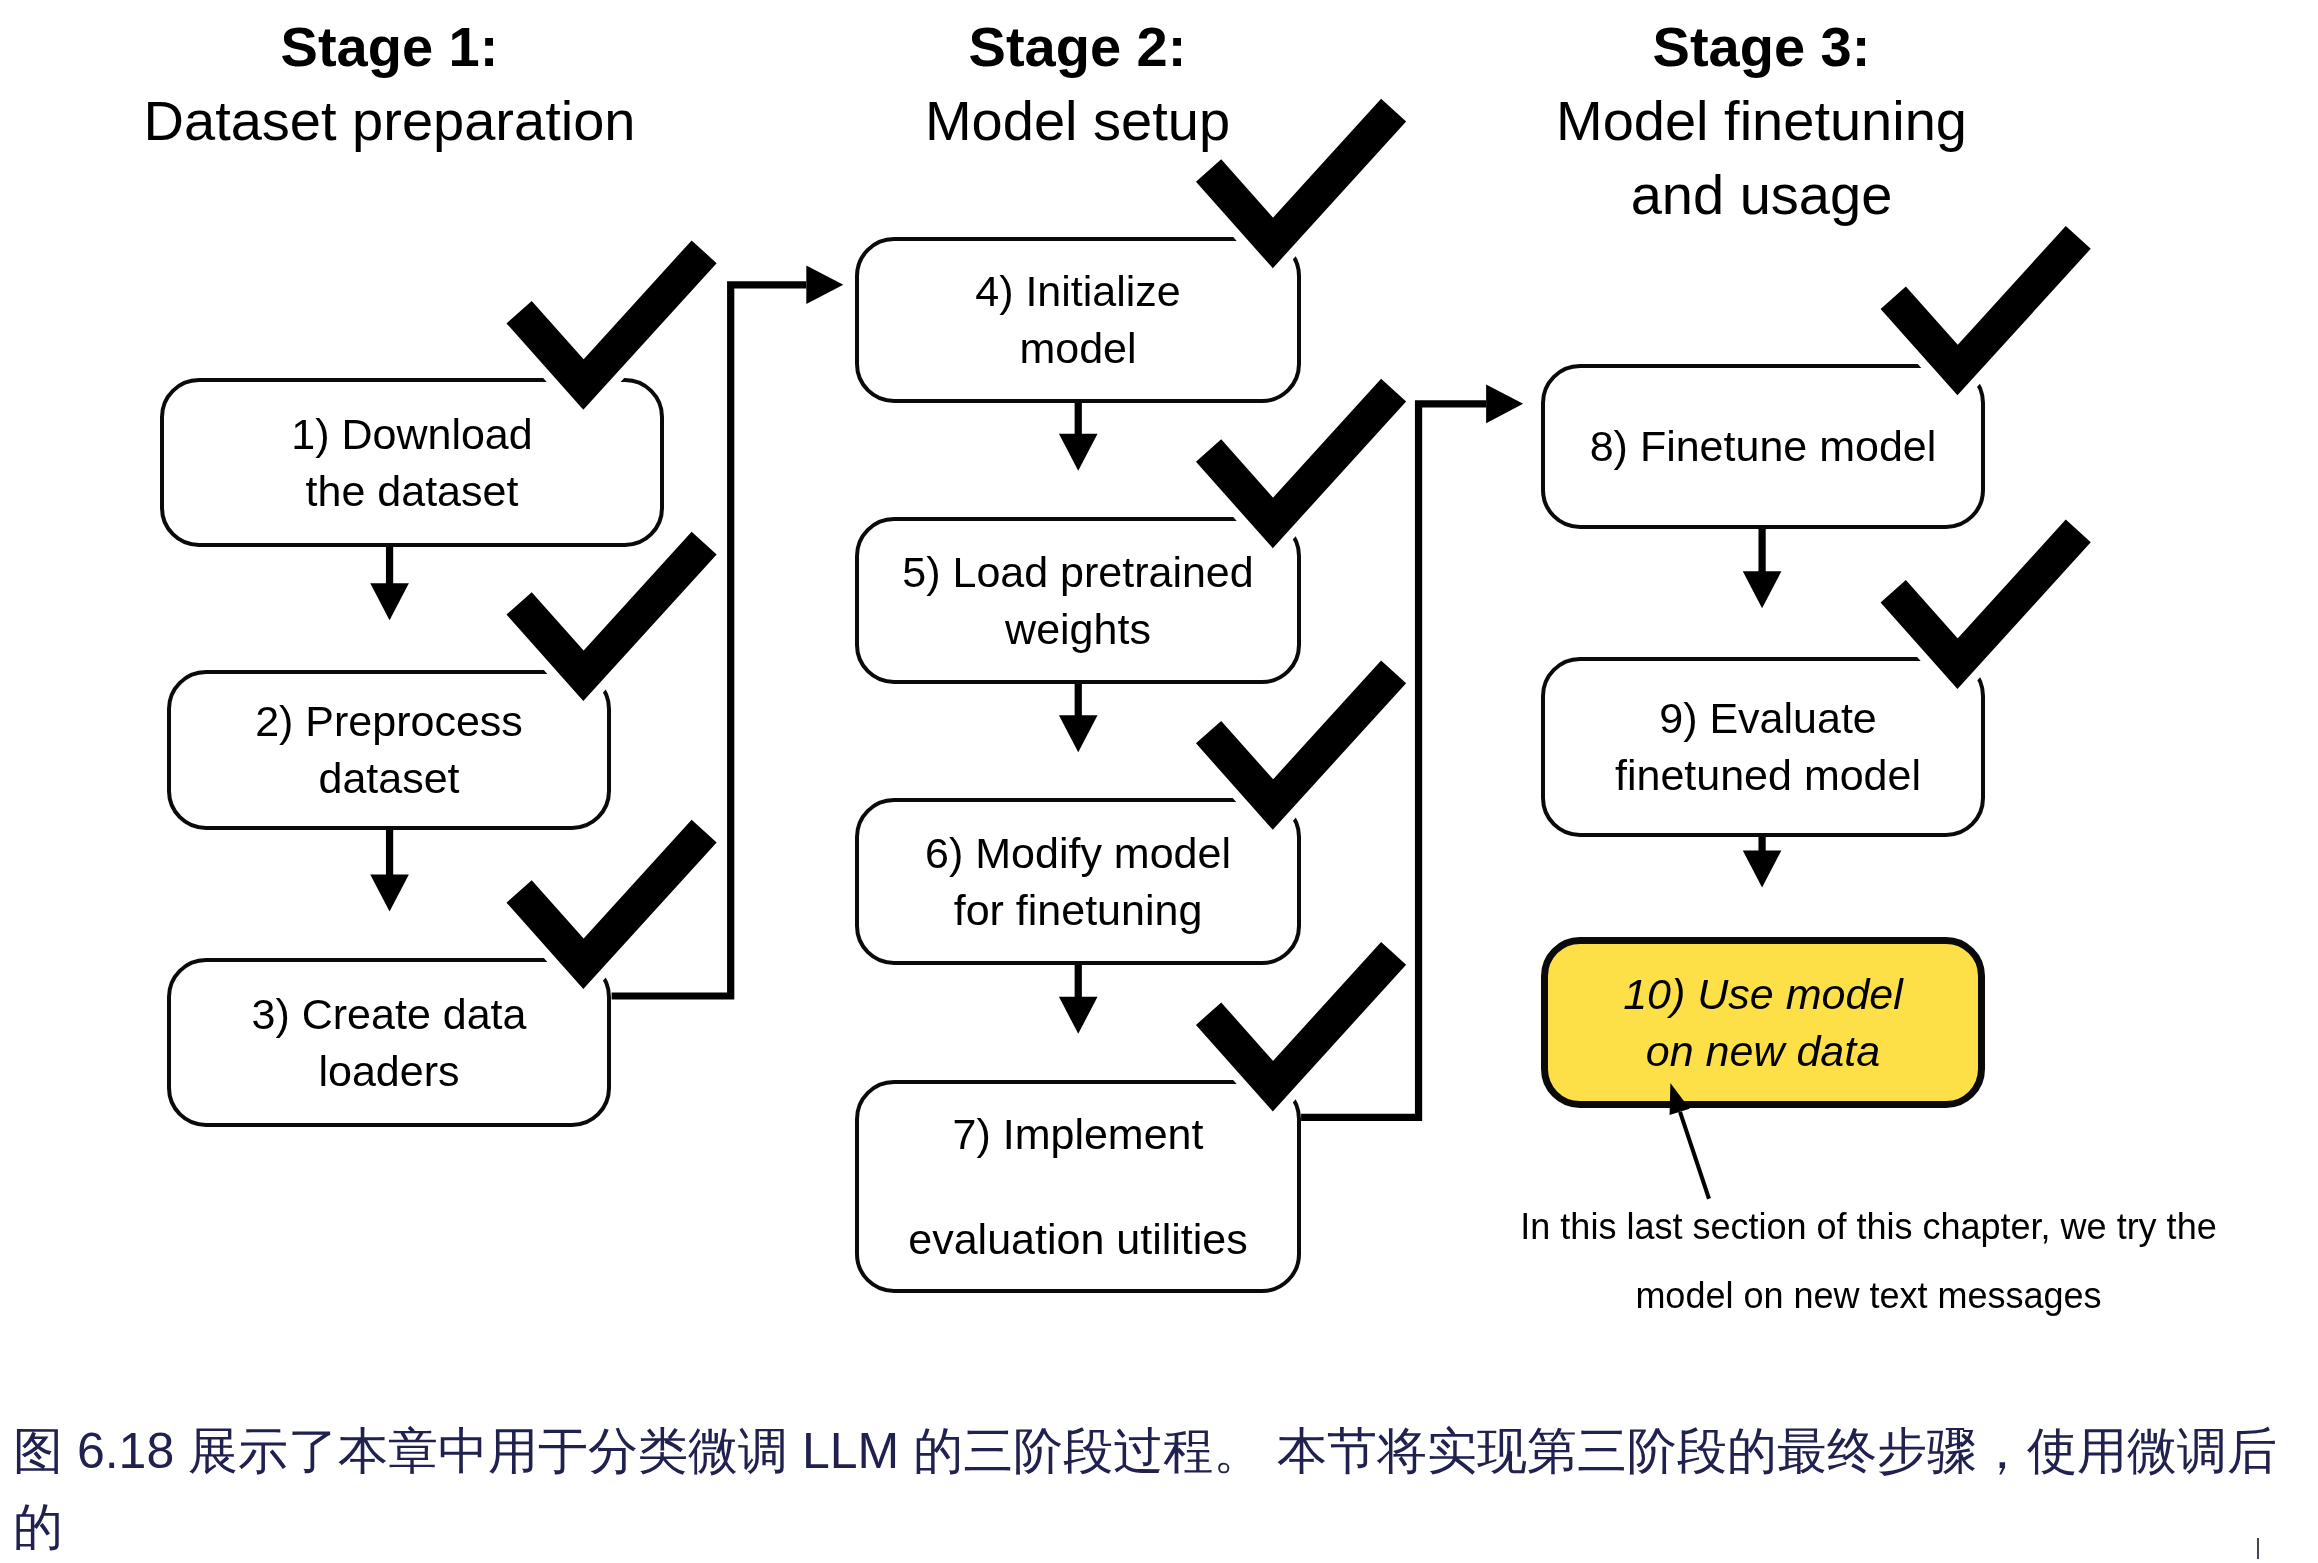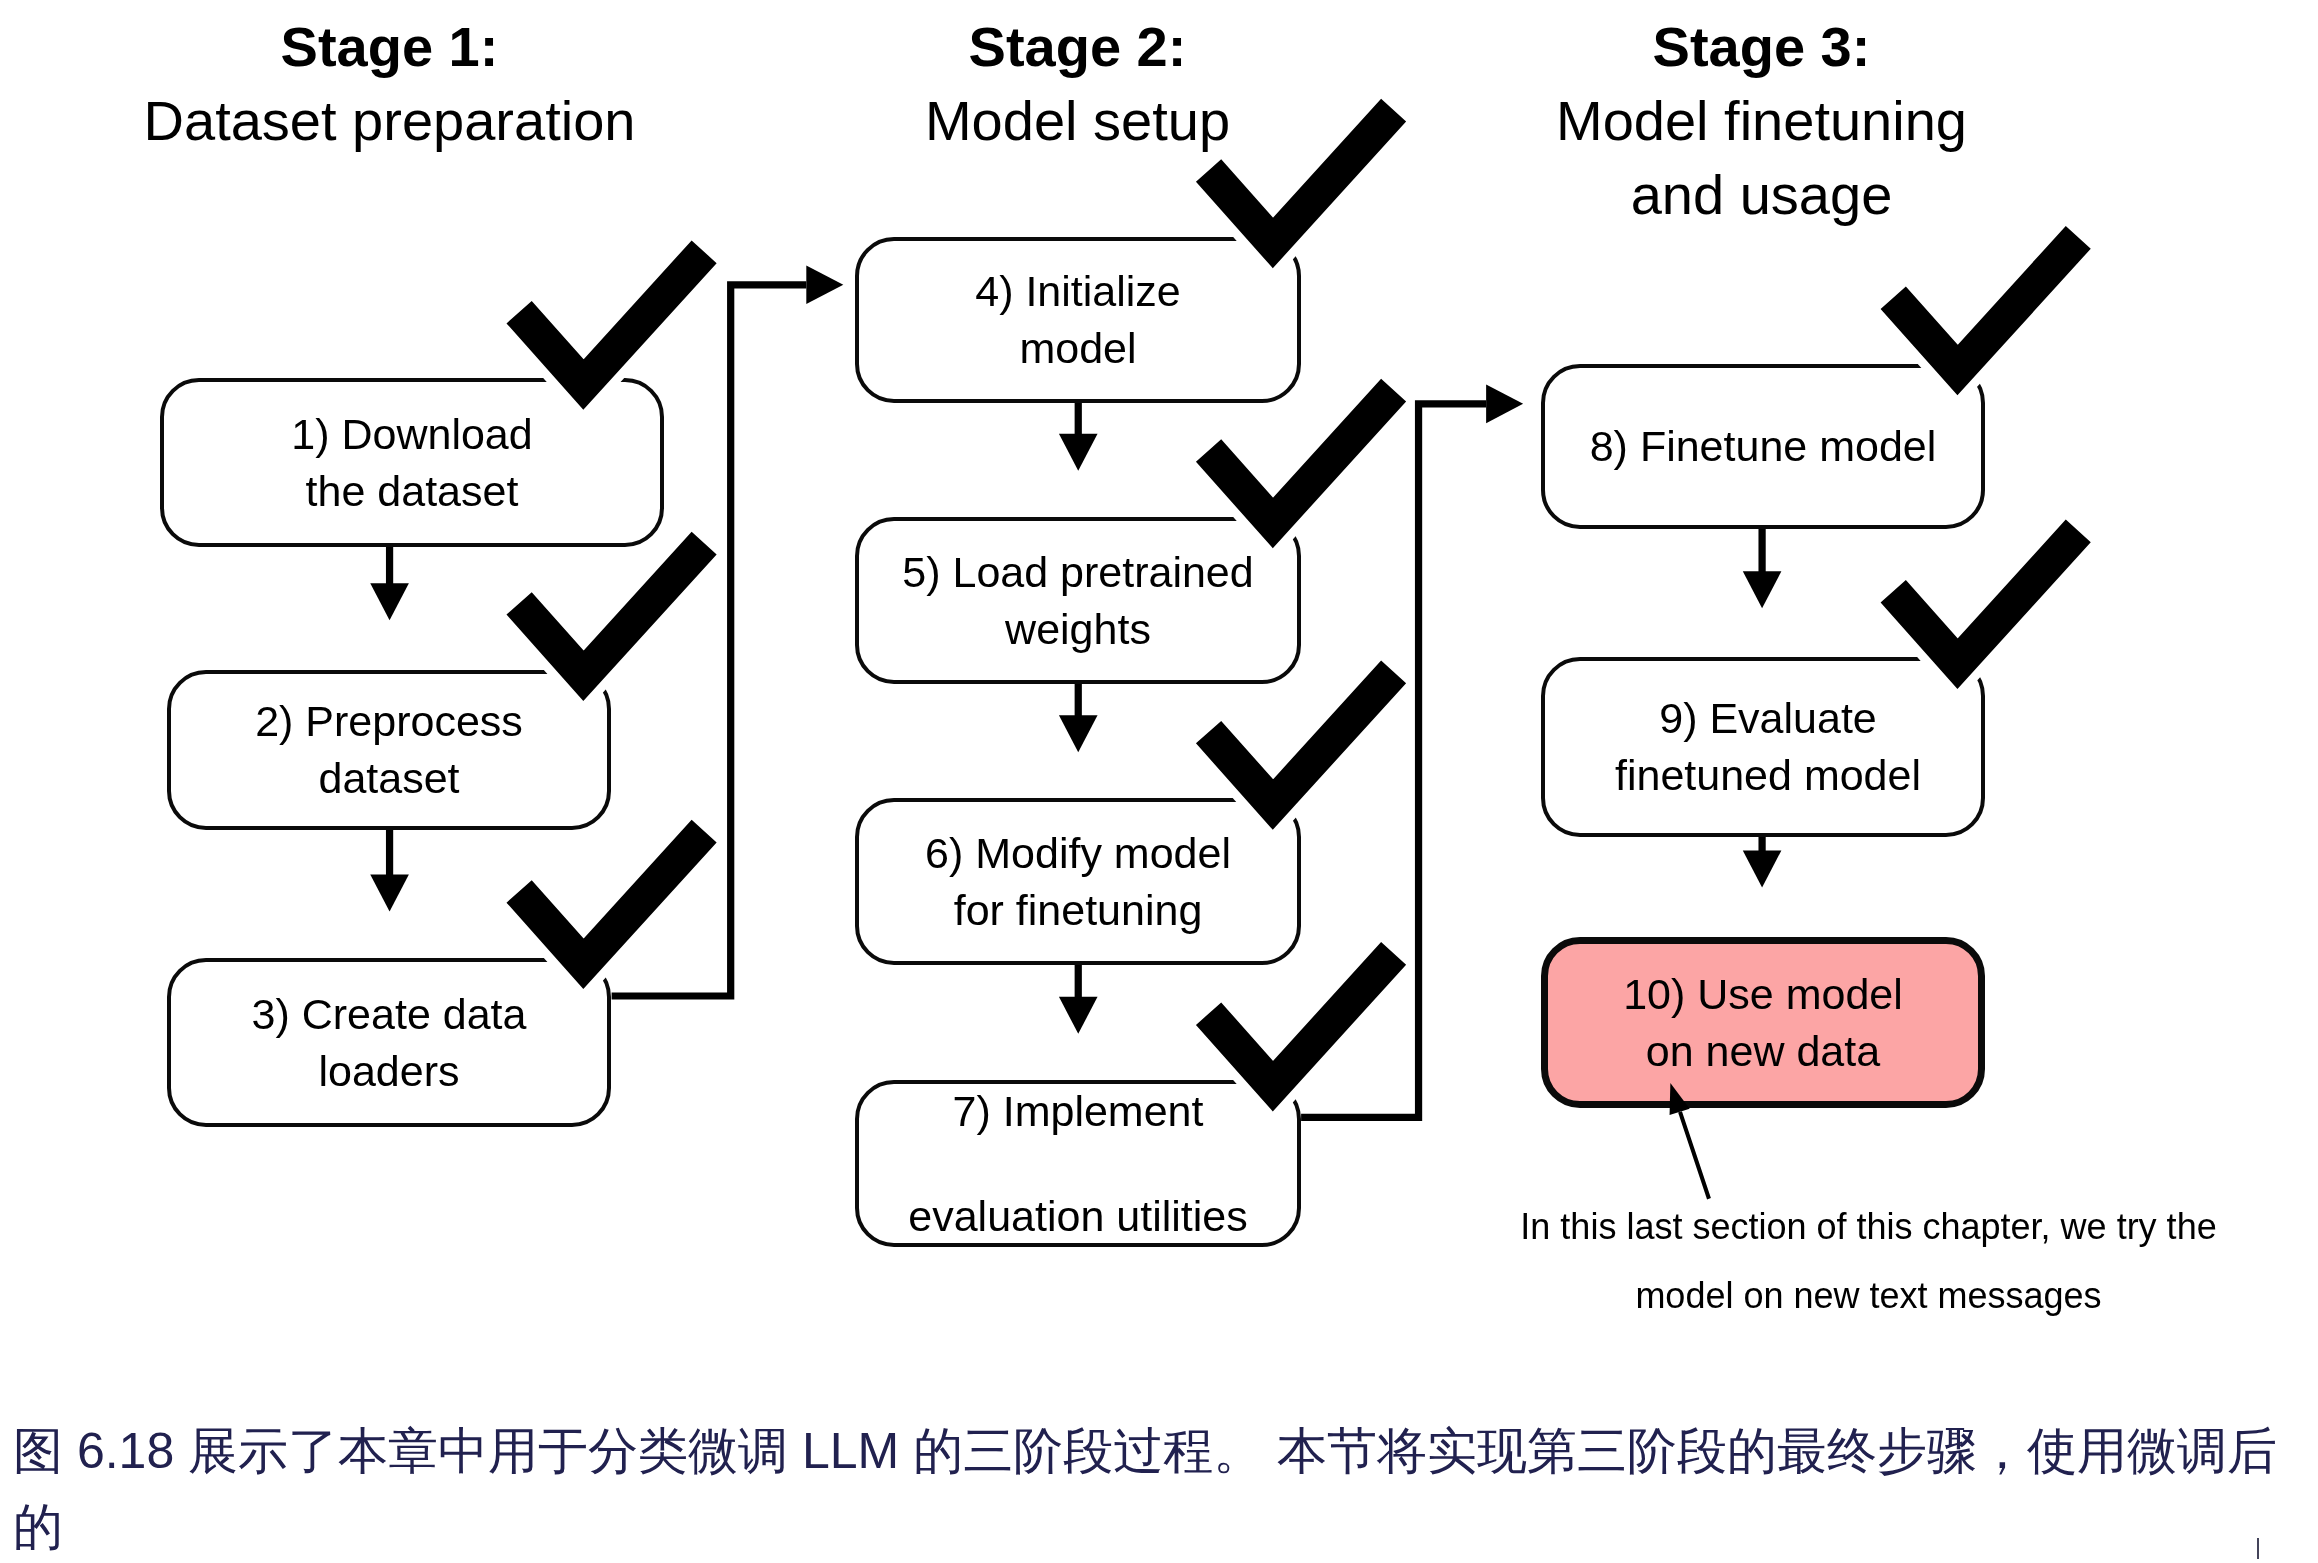--- a/index.html
+++ b/index.html
@@ -16,21 +16,21 @@
     position:absolute;box-sizing:border-box;background:#fff;border:4.8px solid #0a0a0a;border-radius:39px;
     display:flex;flex-direction:column;justify-content:center;align-items:center;text-align:center;
     font-size:43px;line-height:57px;z-index:1;margin-top:46px;
   }
   .b1{left:160px;top:332px;width:504px;height:169px;}
   .b2{left:167px;top:624px;width:444px;height:160px;}
   .b3{left:167px;top:912px;width:444px;height:169px;}
   .b4{left:855px;top:191px;width:446px;height:166px;}
   .b5{left:855px;top:471px;width:446px;height:167px;}
   .b6{left:855px;top:752px;width:446px;height:167px;}
-  .b7{left:855px;top:1034px;width:446px;height:167px;gap:48px;}
+  .b7{left:855px;top:1034px;width:446px;height:213px;gap:48px;}
   .b8{left:1541px;top:318px;width:444px;height:165px;}
   .b9{left:1541px;top:611px;width:444px;height:180px;padding-left:10px;}
   .b10{left:1541px;top:891px;width:444px;height:171px;border-width:7.2px;}
   .ck-halo{stroke:#ffffff;stroke-width:64px;fill:none;}
   .ck{stroke:#000000;stroke-width:42px;fill:none;}
   .flow{stroke:#000;stroke-width:9px;}
   .flow-head{fill:#000;stroke:none;}
   .note{
     position:absolute;left:1424px;top:1192px;width:889px;text-align:center;
     font-weight:normal;font-size:36px;line-height:69px;z-index:2;
@@ -124,21 +124,21 @@
     <span>7) Implement</span>
     <span>evaluation utilities</span>
   </div>
   <div class="box b8">
     <span>8) Finetune model</span>
   </div>
   <div class="box b9">
     <span>9) Evaluate</span>
     <span>finetuned model</span>
   </div>
-  <div class="box b10" style="background: #fca5a5;">
+  <div class="box b10" style="background: #fde047; font-style: italic;">
     <span>10) Use model</span>
     <span>on new data</span>
   </div>
 
   <svg class="layer top" width="2319" height="1564" viewBox="0 0 2882 1944">
     <g stroke-linecap="butt" stroke-linejoin="miter">
       <g>
           <polyline class="ck-halo" points="645,388 725,478 875,313"></polyline>
           <polyline class="ck" points="645,388 725,478 875,313"></polyline>
         </g>

